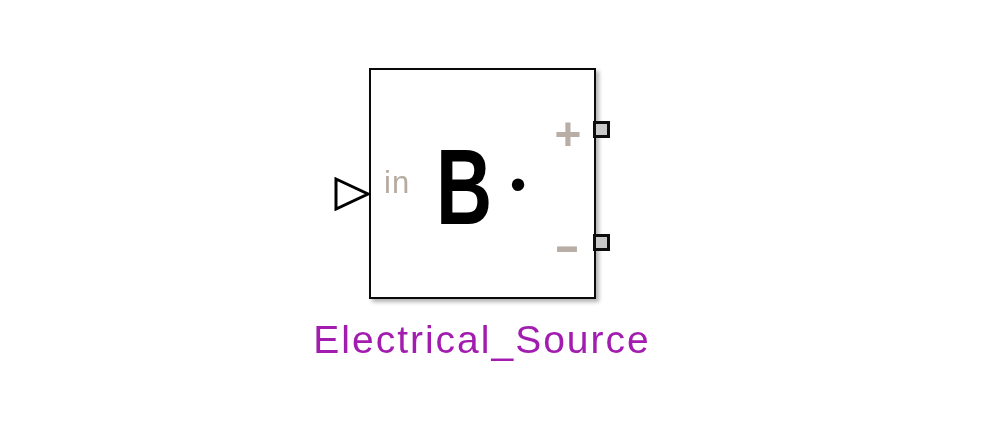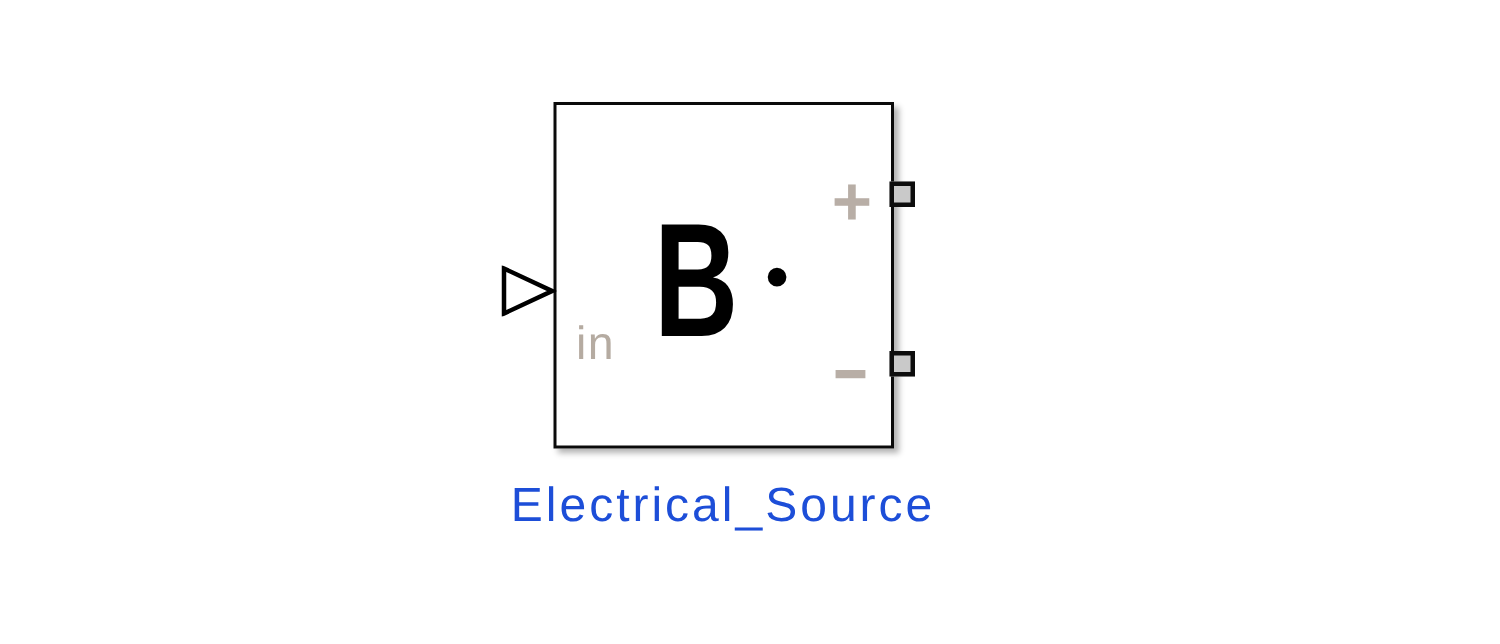--- a/index.html
+++ b/index.html
@@ -34,21 +34,20 @@
     height: 34px;
   }
   .in-label {
     position: absolute;
     left: 384px;
     top: 167px;
     font-size: 31px;
     line-height: 31px;
     color: #b5aba1;
     letter-spacing: 1px;
-    margin-top: 46px;
   }
   .icon-letter {
     position: absolute;
     left: 436px;
     top: 133px;
     font-size: 108px;
     line-height: 1;
     font-weight: bold;
     color: #000000;
     transform: scaleX(0.72);
@@ -90,23 +89,23 @@
     background: #c9c9c9;
     left: 593px;
   }
   .port-connector.plus { top: 121px; }
   .port-connector.minus { top: 234px; }
   .block-name {
     position: absolute;
     left: 482px;
     top: 318px;
     transform: translateX(-50%);
-    font-size: 32px;
+    font-size: 39px;
     letter-spacing: 2px;
-    color: #1d4ed8;
+    color: #a21caf;
     white-space: nowrap;
   }
 </style>
 </head>
 <body>
 
 <div class="canvas">
 
   <div class="block"></div>
 

